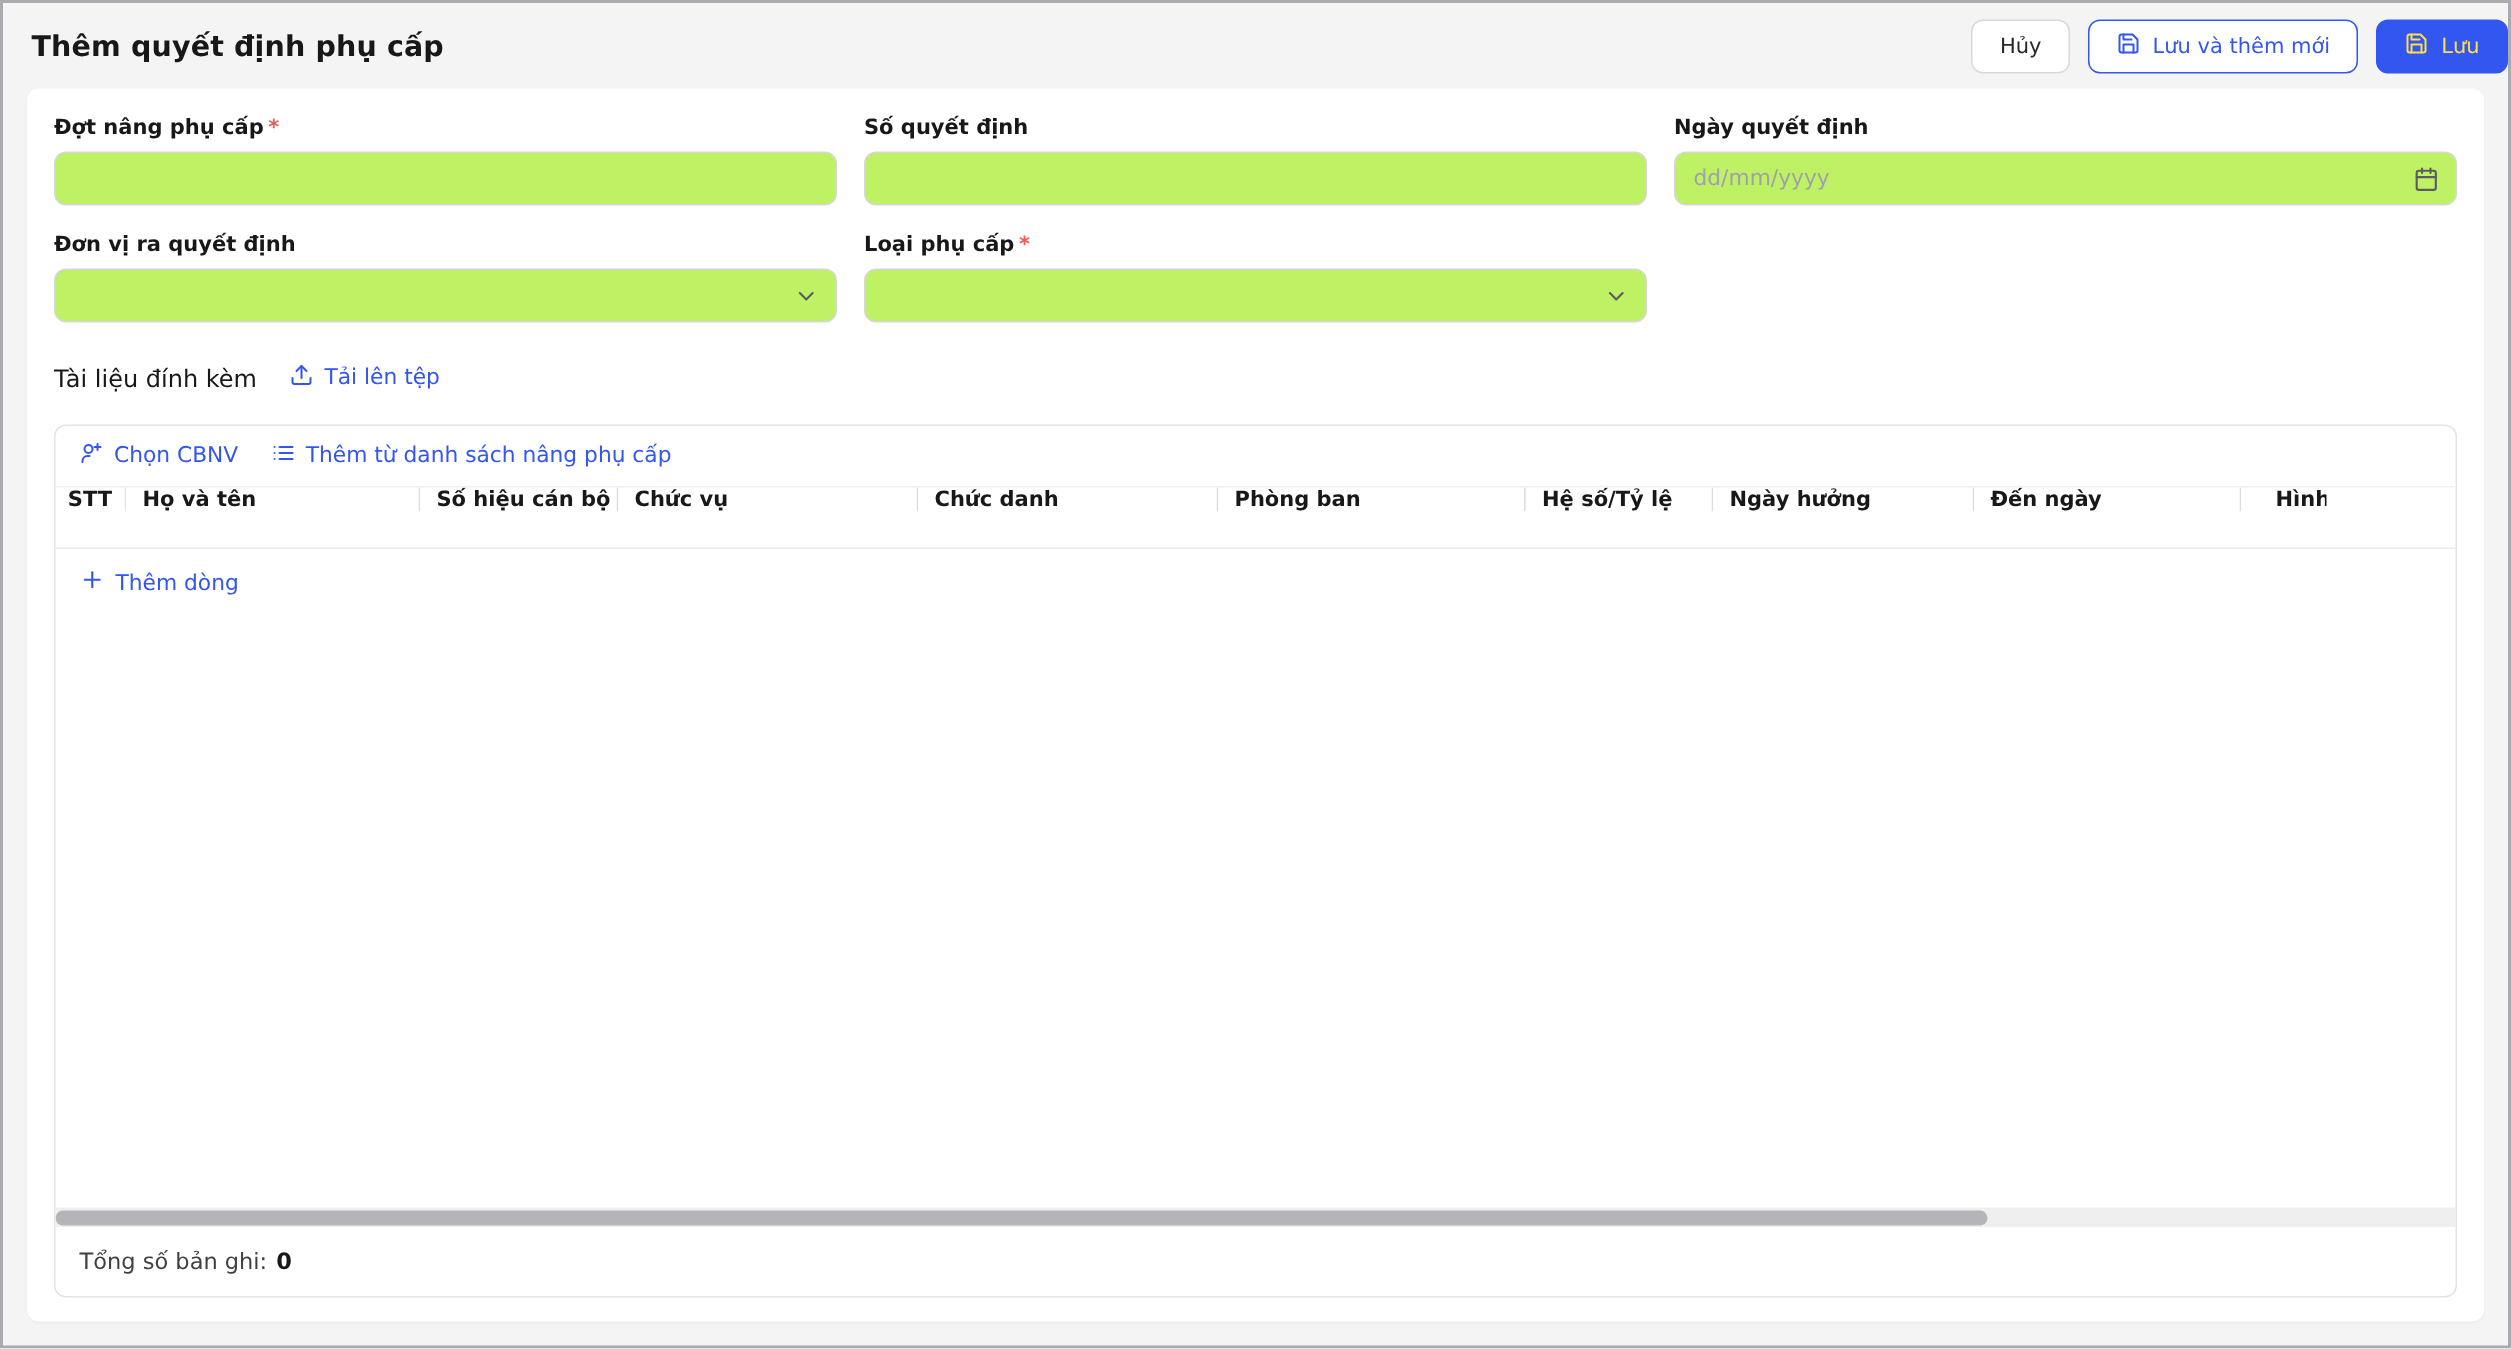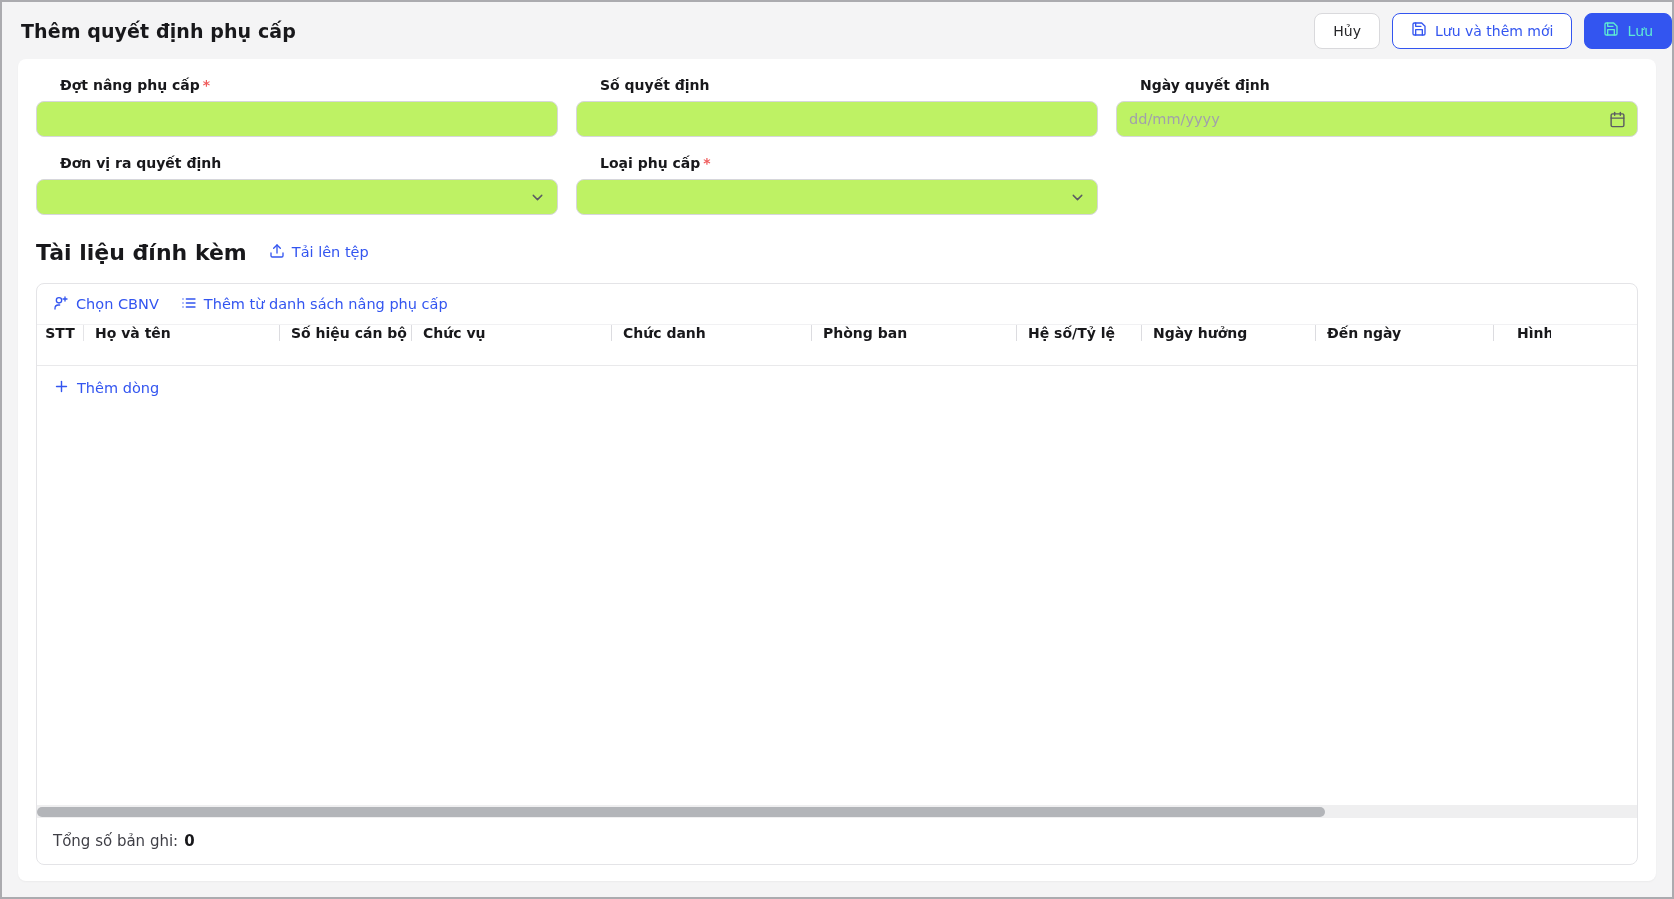--- a/index.html
+++ b/index.html
@@ -27,52 +27,52 @@
   }
   .page-title{font-size:19px;font-weight:700;color:var(--text);letter-spacing:.1px;}
   .topbar-actions{display:flex;align-items:flex-start;gap:12px;}
   .btn{
     height:36px;border-radius:8px;font-size:14px;
     display:inline-flex;align-items:center;gap:8px;
     padding:0 18px;cursor:pointer;background:#fff;border:1px solid #d9d9dc;color:#27272a;
   }
   .btn svg{width:16px;height:16px;}
   .btn-outline{border:1.5px solid var(--accent);color:var(--accent);}
-  .btn-primary{background:var(--accent);border:1px solid var(--accent);color:#5eead4;}
+  .btn-primary{background:var(--accent);border:1px solid var(--accent);color:#fde047;}
   
   .card{
     flex:1;margin:0 16px 16px;background:#fff;border-radius:8px;
     padding:18px 18px 16px;display:flex;flex-direction:column;overflow:hidden;
     box-shadow:0 1px 2px rgba(0,0,0,.04);
   }
   .form-grid{
     display:grid;grid-template-columns:repeat(3,1fr);
     column-gap:18px;row-gap:18px;
   }
   .field-label{
-    display:block;font-size:14px;font-weight:700;color:var(--text);margin-bottom:8px;margin-left:24px;
+    display:block;font-size:14px;font-weight:700;color:var(--text);margin-bottom:8px;
   }
   .req{color:var(--required);margin-left:3px;font-weight:700;}
   .control{position:relative;}
   .input,.select{
     width:100%;height:36px;border:1px solid var(--border);border-radius:8px;
     background:#bef264;font-size:14.5px;color:var(--text);padding:0 12px;outline:none;
     display:flex;align-items:center;
   }
   .input::placeholder{color:#a1a1aa;}
   .input.with-icon{padding-right:40px;}
   .input.disabled{background:#f0f0f1;border-color:#e7e7ea;}
   .ctl-icon{
     position:absolute;right:12px;top:50%;transform:translateY(-50%);
     width:18px;height:18px;color:#5b5b63;display:flex;align-items:center;justify-content:center;
   }
   .ctl-icon svg{width:17px;height:17px;}
   
   .attach-row{display:flex;align-items:center;gap:22px;margin:22px 0 0;height:30px;}
-  .section-title{font-size:22px;font-weight:700;color:var(--text);}
+  .section-title{font-size:16px;font-weight:400;color:var(--text);}
   .link{
     display:inline-flex;align-items:center;gap:7px;color:var(--accent);
     font-size:14.5px;font-weight:500;text-decoration:none;cursor:pointer;
   }
   .link svg{width:16px;height:16px;}
   
   .table-box{
     margin-top:16px;flex:1;border:1px solid var(--table-border);border-radius:8px;
     display:flex;flex-direction:column;overflow:hidden;background:#fff;
   }

